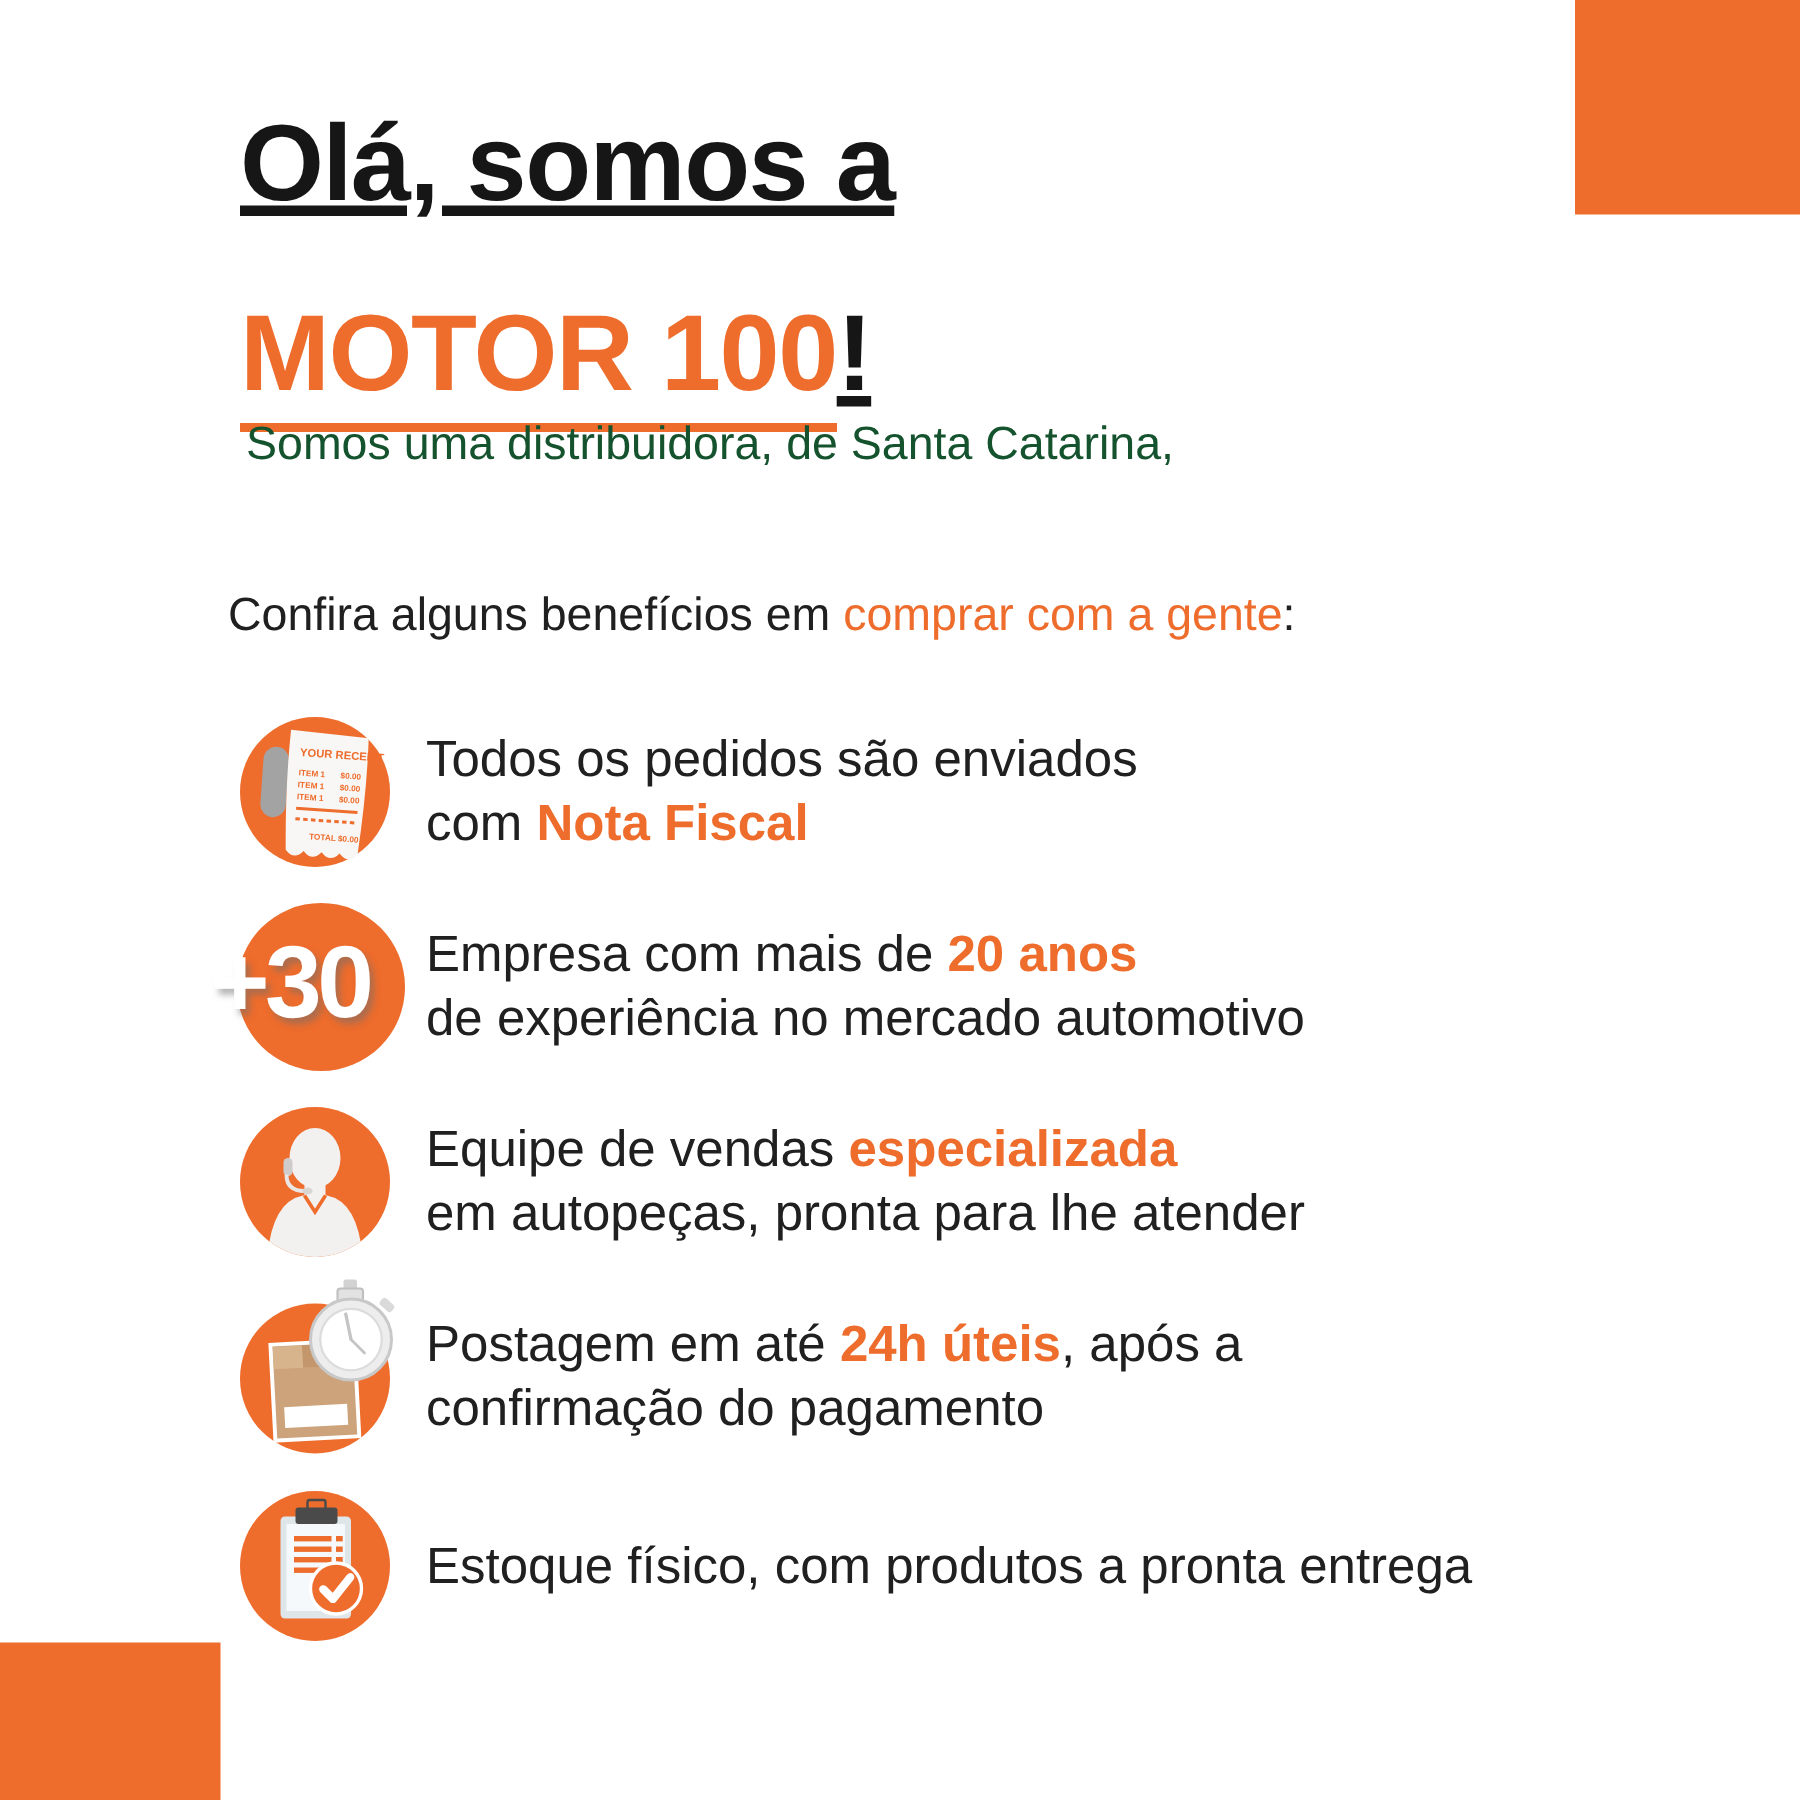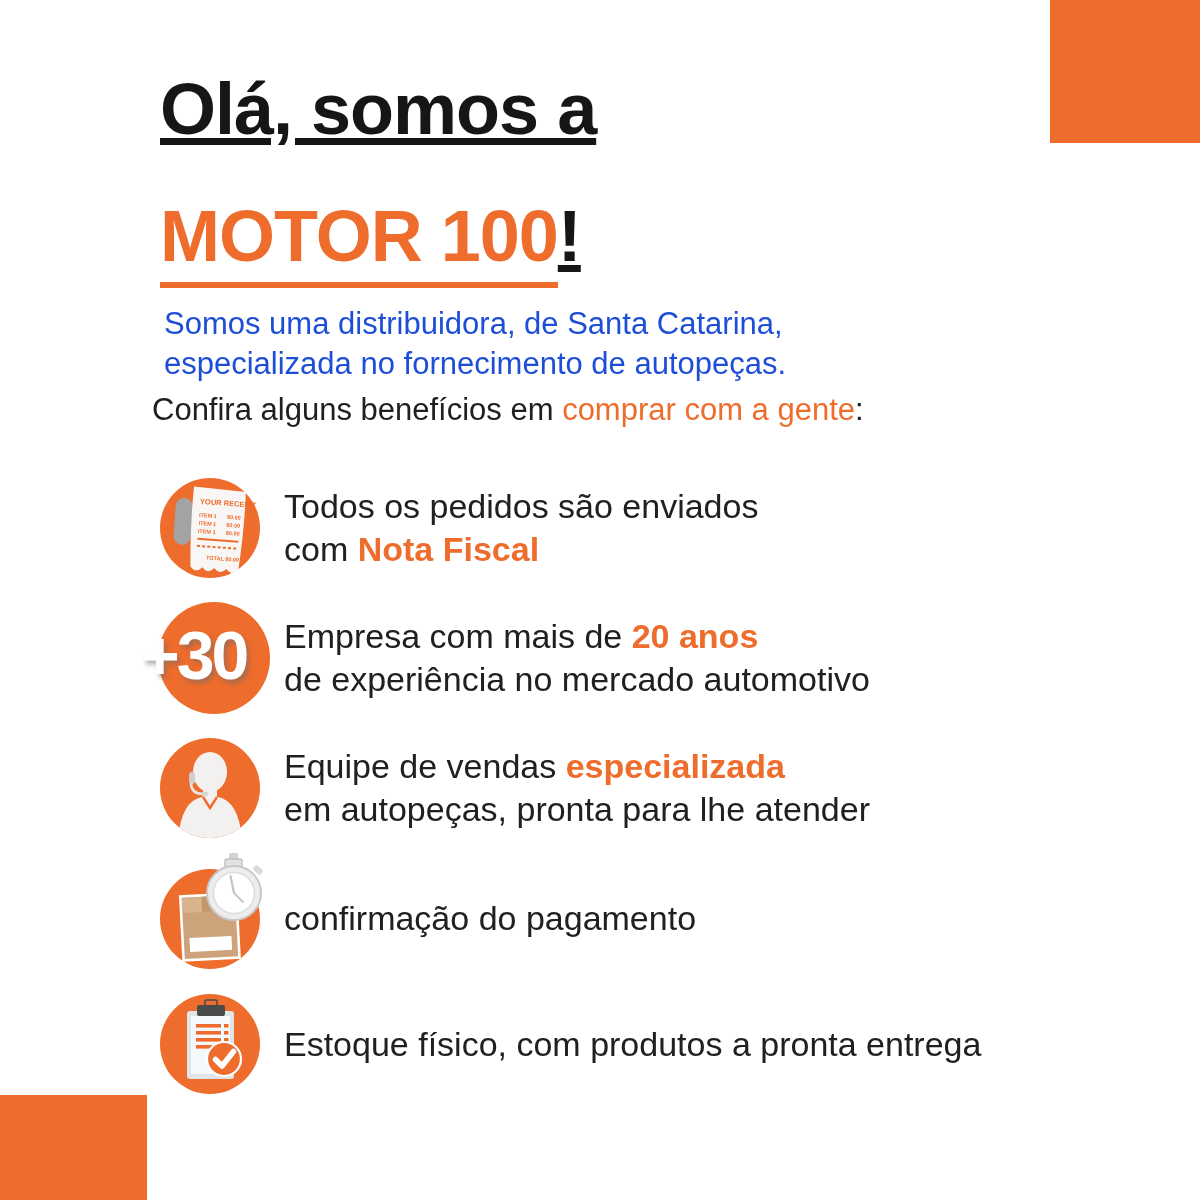--- a/index.html
+++ b/index.html
@@ -19,21 +19,21 @@
     text-decoration:underline;
   }
   .brand{
     color:var(--accent,#EE6C2C);
     display:inline-block;border-bottom:6px solid var(--accent,#EE6C2C);
     padding-bottom:5px;
     margin-top:45px;
   }
   .bang{color:#161616;}
 
-  .desc{position:absolute;left:164px;top:276px;font-size:31px;line-height:40px;color:#1d4ed8;margin-top:28px;}
+  .desc{position:absolute;left:164px;top:276px;font-size:31px;line-height:40px;color:#14532d;}
   .intro{position:absolute;left:152px;top:390px;font-size:31px;line-height:40px;color:#202020;white-space:nowrap;}
   .intro .hl{color:var(--accent,#EE6C2C);}
 
   .benefits{position:absolute;left:158px;top:468px;width:990px;padding-top:8px;}
   .benefit-row{display:flex;align-items:center;height:104px;margin-bottom:26px;}
   .benefit-row:nth-child(4){margin-bottom:22px;}
   .benefit-icon{width:112px;flex:0 0 112px;position:relative;}
   .benefit-icon svg{display:block;overflow:visible;}
   .benefit-text{margin-left:14px;font-size:34px;line-height:43px;color:#202020;}
   .benefit-text .line{white-space:nowrap;}
@@ -58,21 +58,20 @@
 <div class="corner corner-tr"></div>
 <div class="corner corner-bl"></div>
 
 <div class="title">
   <div>Olá, somos a</div>
   <div><span class="brand">MOTOR 100</span><span class="bang">!</span></div>
 </div>
 
 <div class="desc">
   <div class="line">Somos uma distribuidora, de Santa Catarina,</div>
-  <div class="line">especializada no fornecimento de autopeças.</div>
 </div>
 
 <div class="intro"><span>Confira alguns benefícios em </span><span class="hl">comprar com a gente</span><span>:</span></div>
 
 <div class="benefits">
     <div class="benefit-row">
       <div class="benefit-icon icon-receipt">
     <svg width="104" height="104" viewBox="0 0 104 104">
       <circle cx="52" cy="52" r="50" fill="var(--accent,#EE6C2C)"></circle>
       <g transform="rotate(4 56 55)">
@@ -148,20 +147,21 @@
         <rect x="67" y="14" width="17" height="9" rx="2" fill="#e2e2e2" stroke="#bfbfbf" stroke-width="1.4"></rect>
         <rect x="95" y="22" width="10" height="6" rx="2" fill="#dadada" transform="rotate(42 100 25)"></rect>
         <circle cx="76" cy="48" r="27" fill="#ededed" stroke="#c8c8c8" stroke-width="2"></circle>
         <circle cx="76" cy="48" r="20.5" fill="#ffffff" stroke="#dcdcdc" stroke-width="1.5"></circle>
         <line x1="76" y1="48" x2="72.5" y2="31" stroke="#c4c4c4" stroke-width="2.2" stroke-linecap="round"></line>
         <line x1="76" y1="48" x2="85" y2="57" stroke="#c4c4c4" stroke-width="1.8" stroke-linecap="round"></line>
       </g>
     </svg>
   </div>
       <div class="benefit-text">
+        <div class="line"><span>Postagem em até </span><span class="accent-bold">24h úteis</span><span>, após a</span></div>
         <div class="line"><span>confirmação do pagamento</span></div>
       </div>
     </div>
     <div class="benefit-row">
       <div class="benefit-icon icon-clipboard">
     <svg width="104" height="104" viewBox="0 0 104 104">
       <circle cx="52" cy="52" r="50" fill="var(--accent,#EE6C2C)"></circle>
       <g>
         <rect x="29" y="19" width="47" height="68" rx="3" fill="#dfe6ea"></rect>
         <rect x="33" y="24" width="39" height="58" fill="#f6f9fb"></rect>

